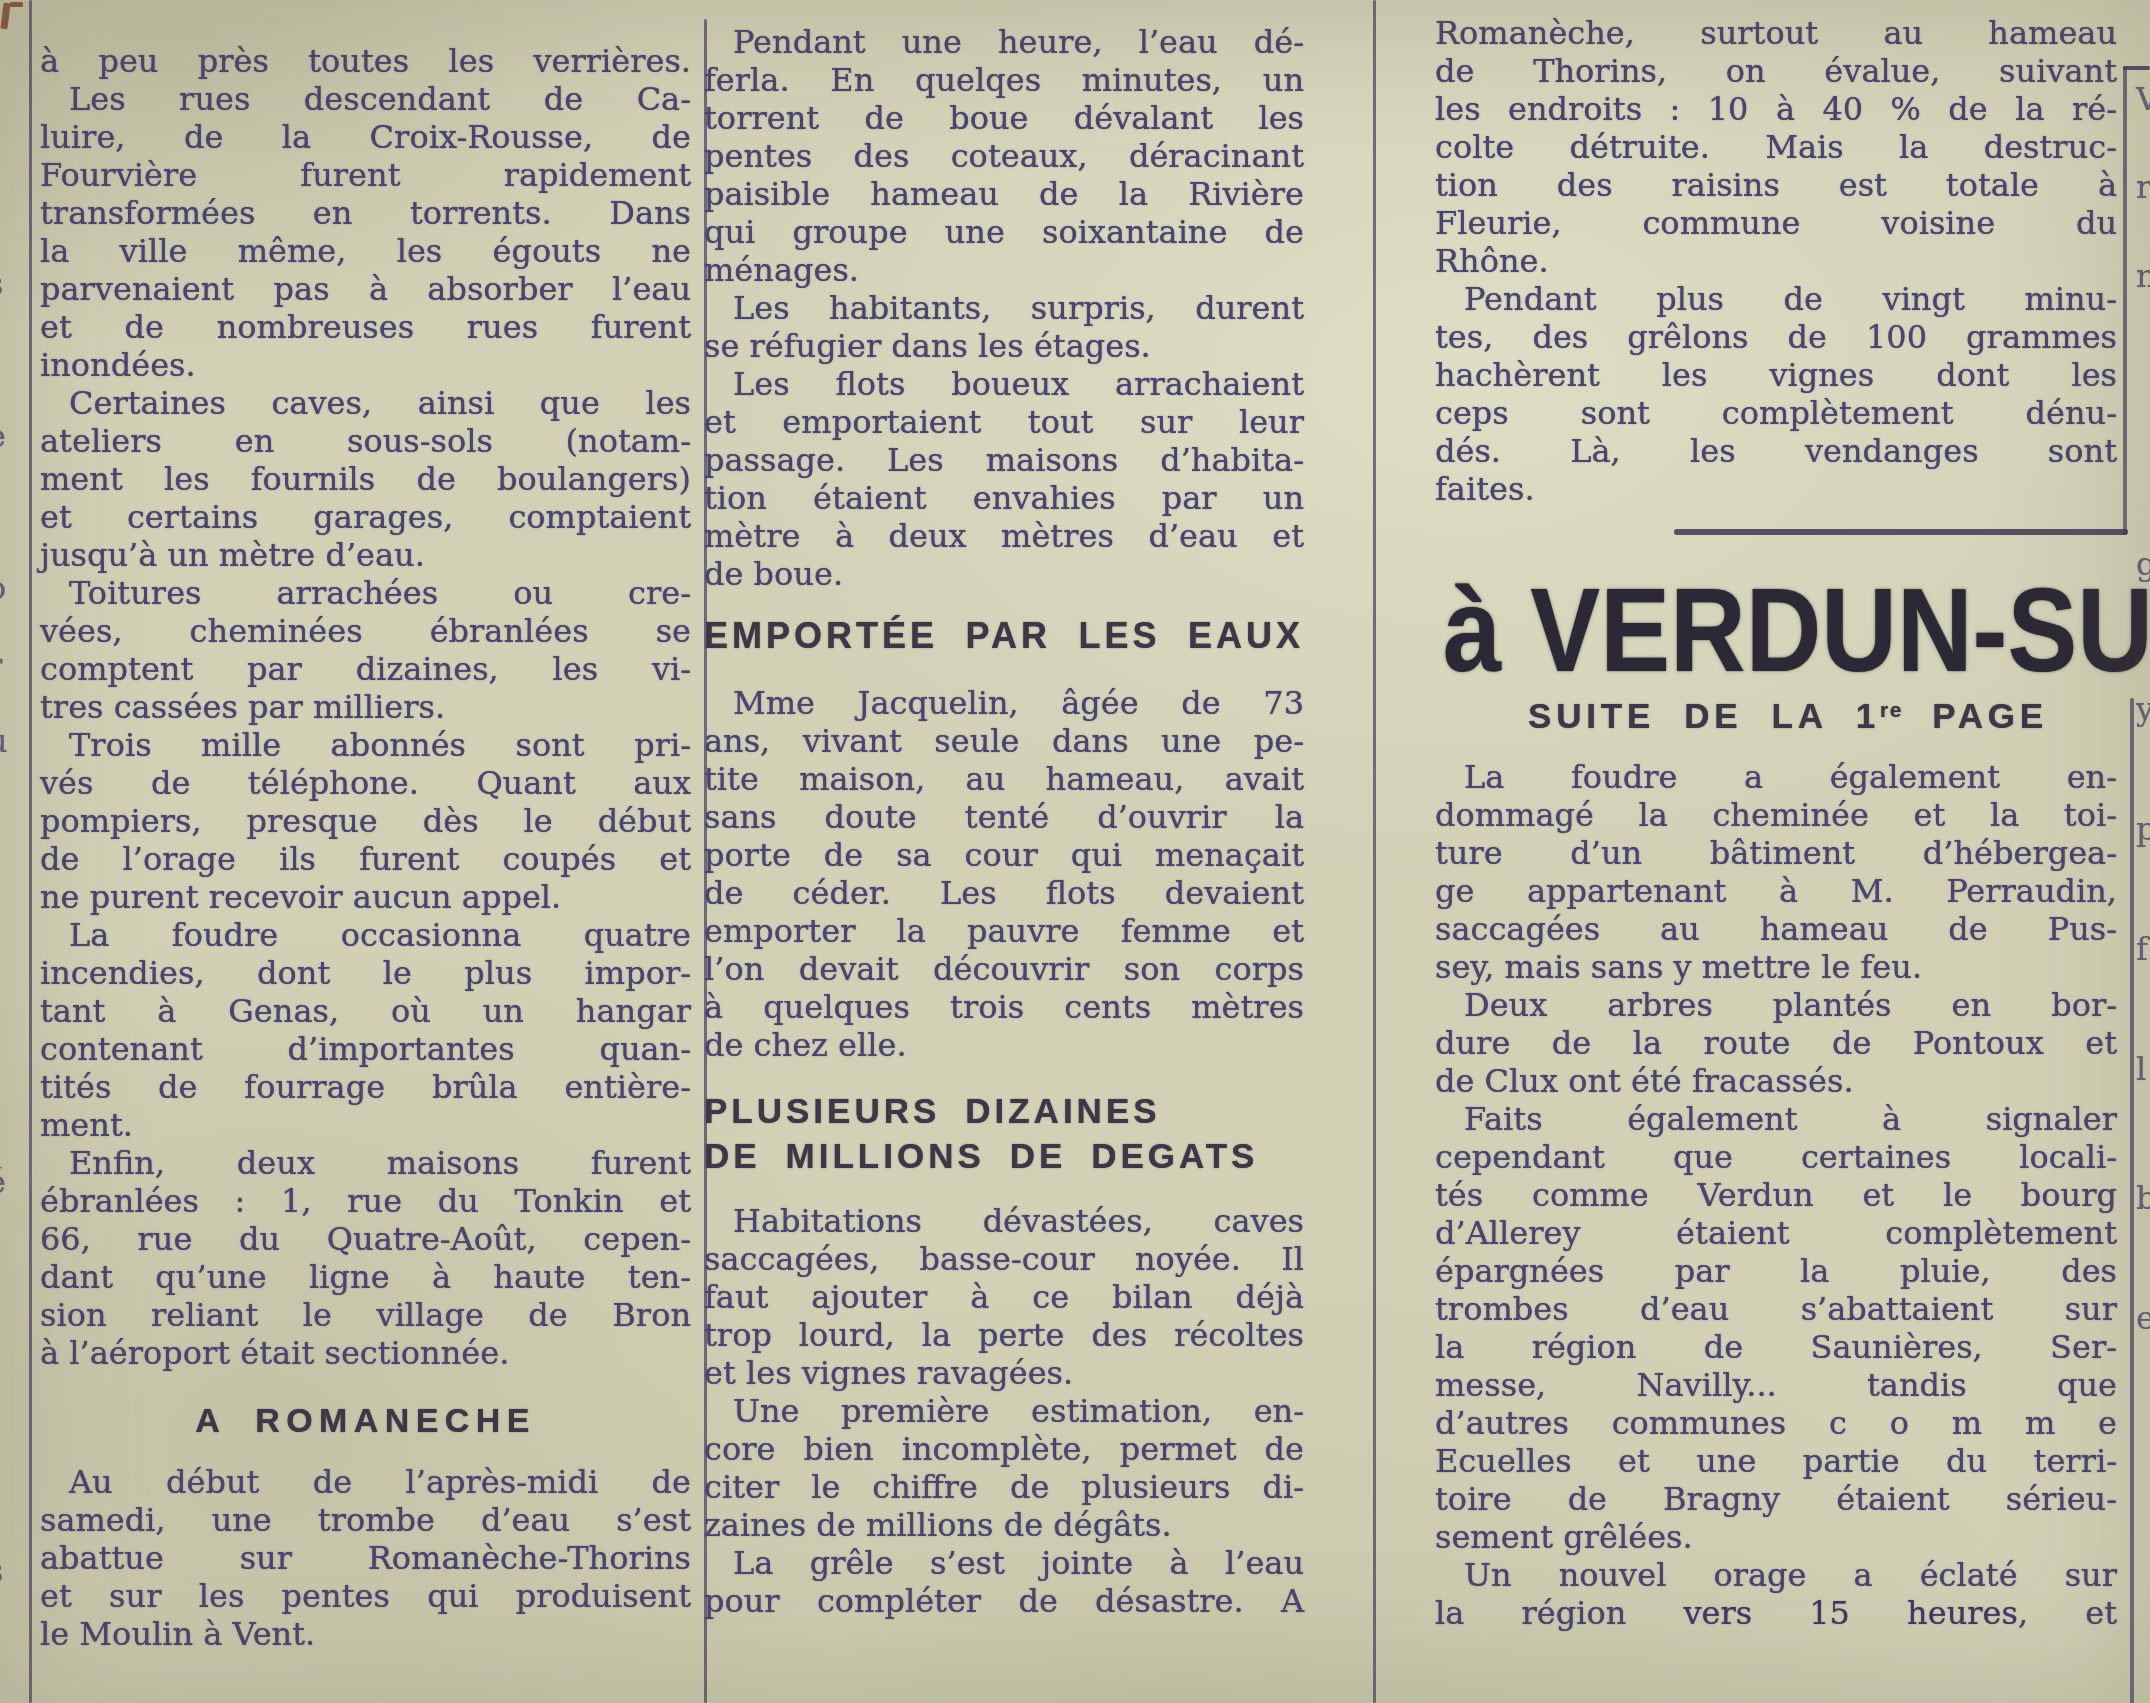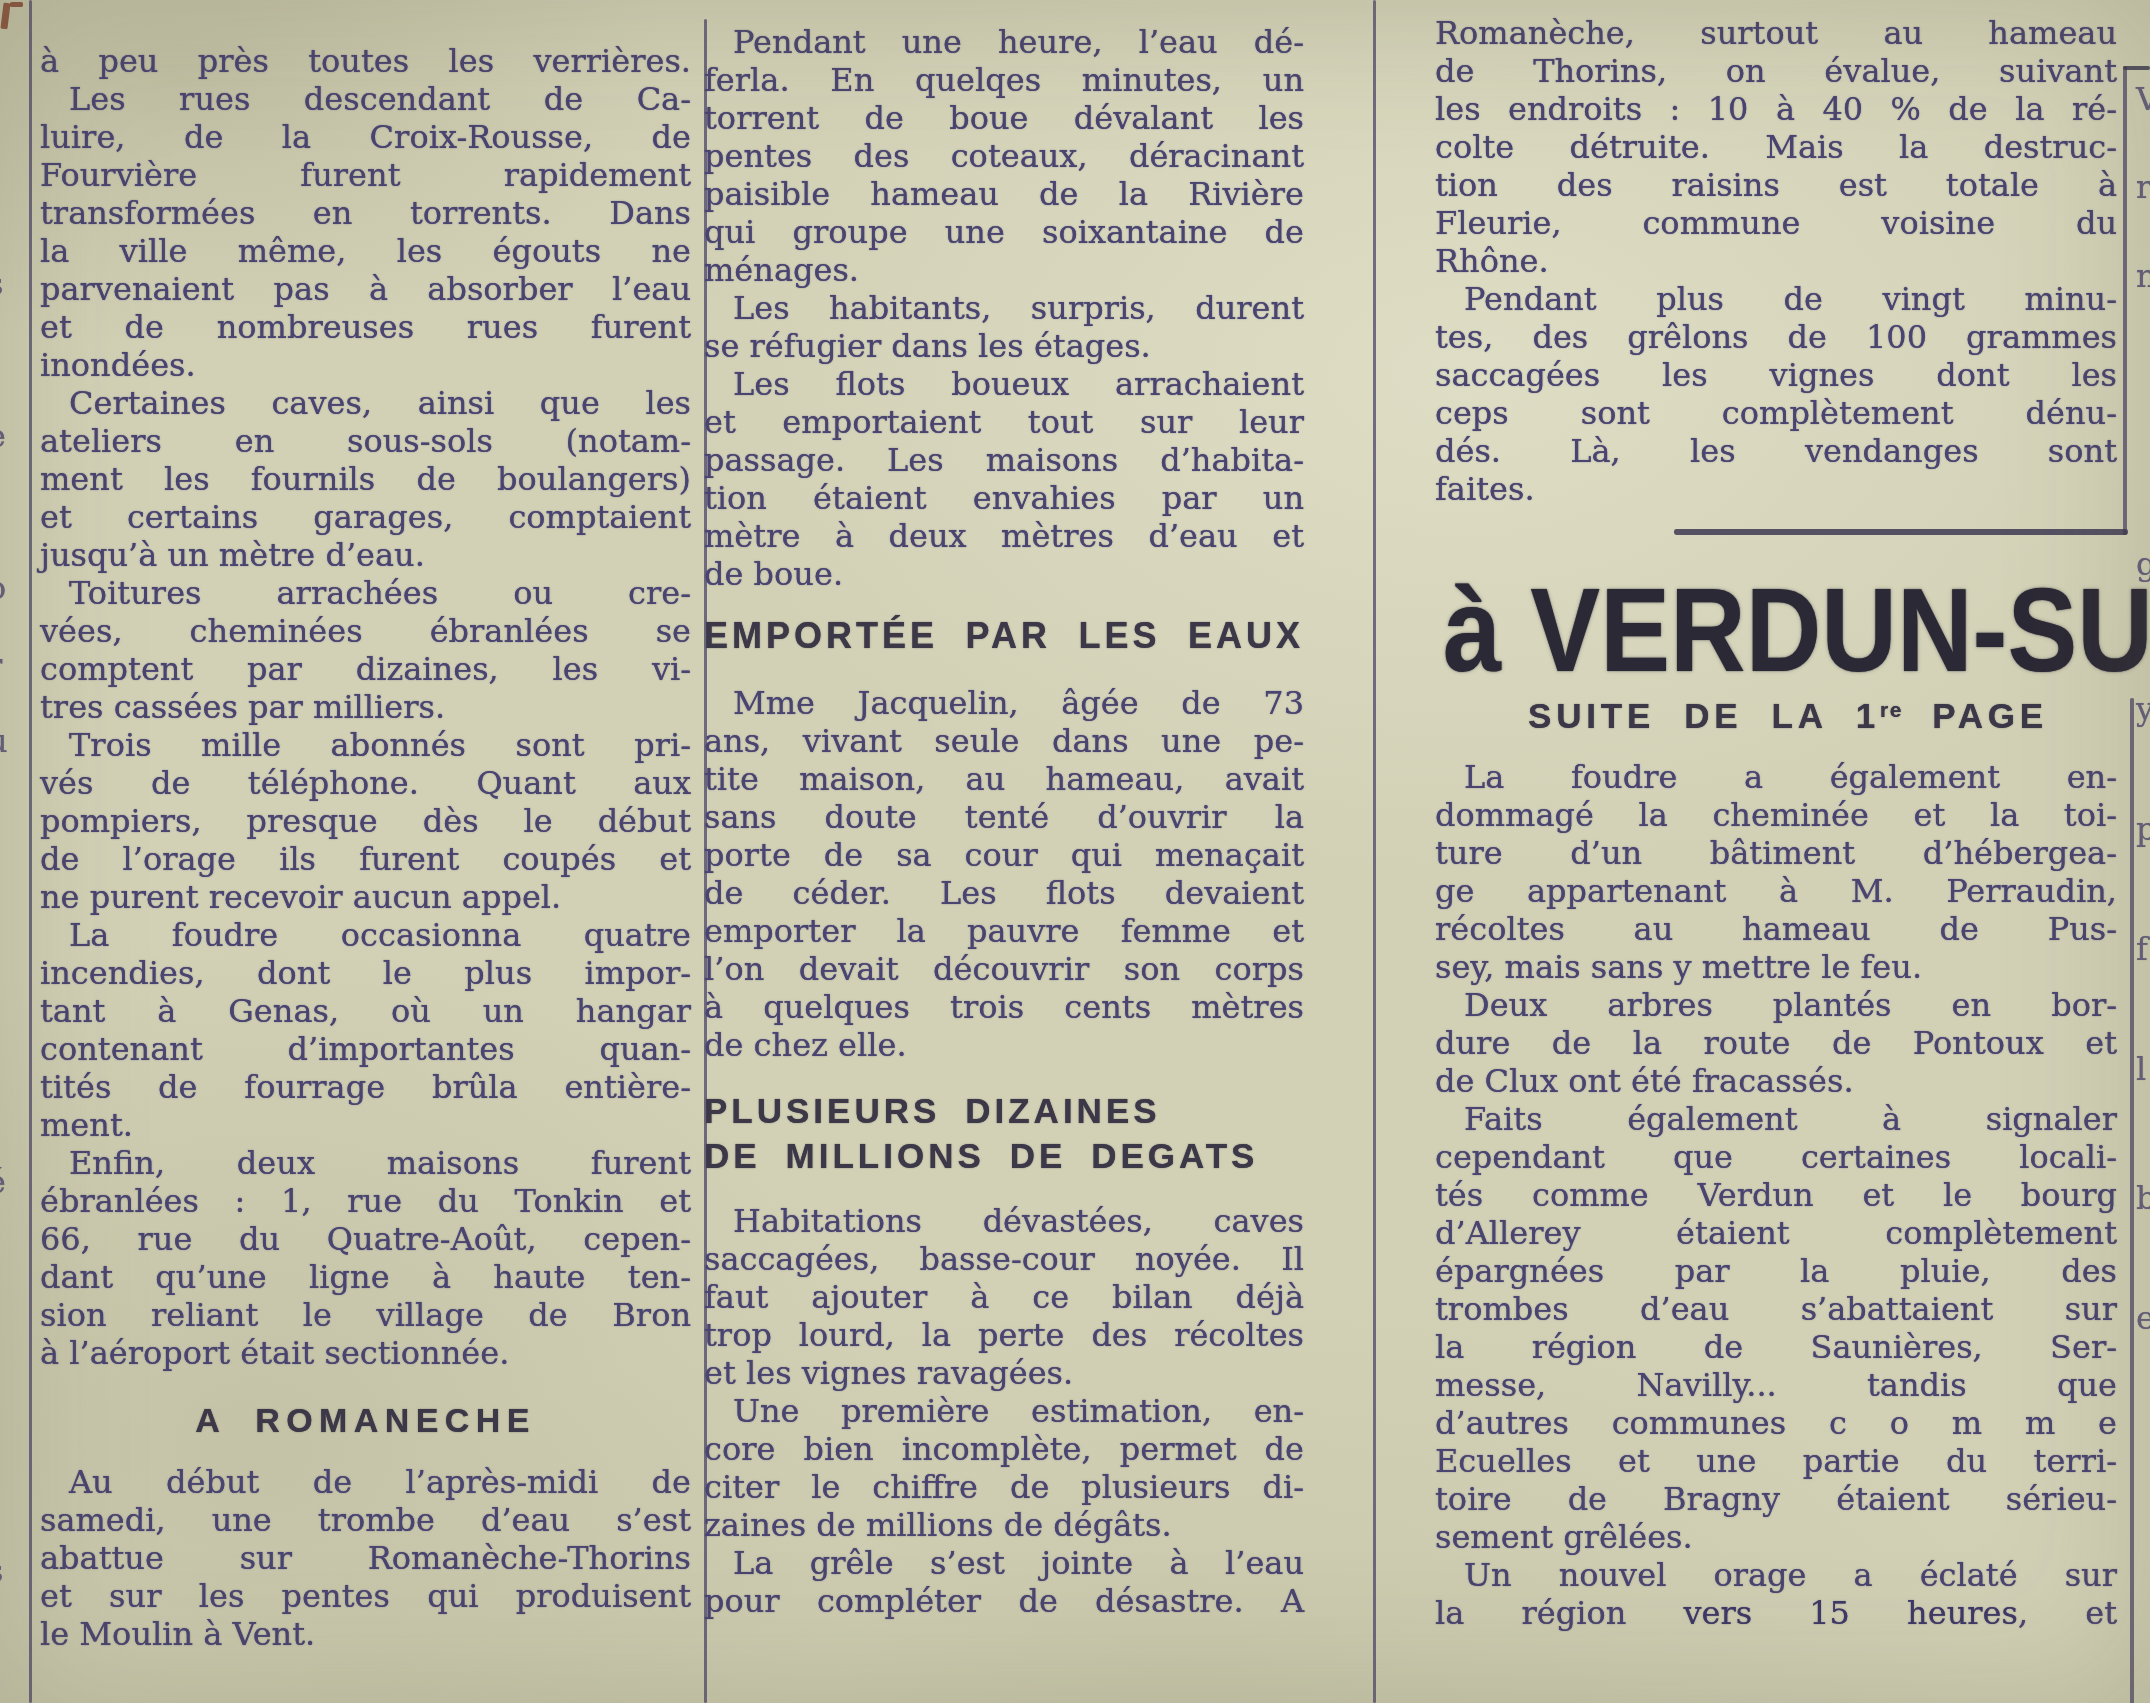--- a/index.html
+++ b/index.html
@@ -200,33 +200,33 @@
         <div class="line">de Thorins, on évalue, suivant</div>
         <div class="line">les endroits : 10 à 40 % de la ré-</div>
         <div class="line">colte détruite. Mais la destruc-</div>
         <div class="line">tion des raisins est totale à</div>
         <div class="line">Fleurie, commune voisine du</div>
         <div class="line last-left">Rhône.</div>
       </div>
       <div class="para ind">
         <div class="line">Pendant plus de vingt minu-</div>
         <div class="line">tes, des grêlons de 100 grammes</div>
-        <div class="line">saccagées les vignes dont les</div>
+        <div class="line">hachèrent les vignes dont les</div>
         <div class="line">ceps sont complètement dénu-</div>
         <div class="line">dés. Là, les vendanges sont</div>
         <div class="line last-left">faites.</div>
       </div>
     </div>
   <div class="col" style="left:1435px;top:758px;width:682px;">
       <div class="para ind">
         <div class="line">La foudre a également en-</div>
         <div class="line">dommagé la cheminée et la toi-</div>
         <div class="line">ture d’un bâtiment d’hébergea-</div>
         <div class="line">ge appartenant à M. Perraudin,</div>
-        <div class="line">récoltes au hameau de Pus-</div>
+        <div class="line">saccagées au hameau de Pus-</div>
         <div class="line last-left">sey, mais sans y mettre le feu.</div>
       </div>
       <div class="para ind">
         <div class="line">Deux arbres plantés en bor-</div>
         <div class="line">dure de la route de Pontoux et</div>
         <div class="line last-left">de Clux ont été fracassés.</div>
       </div>
       <div class="para ind">
         <div class="line">Faits également à signaler</div>
         <div class="line">cependant que certaines locali-</div>

